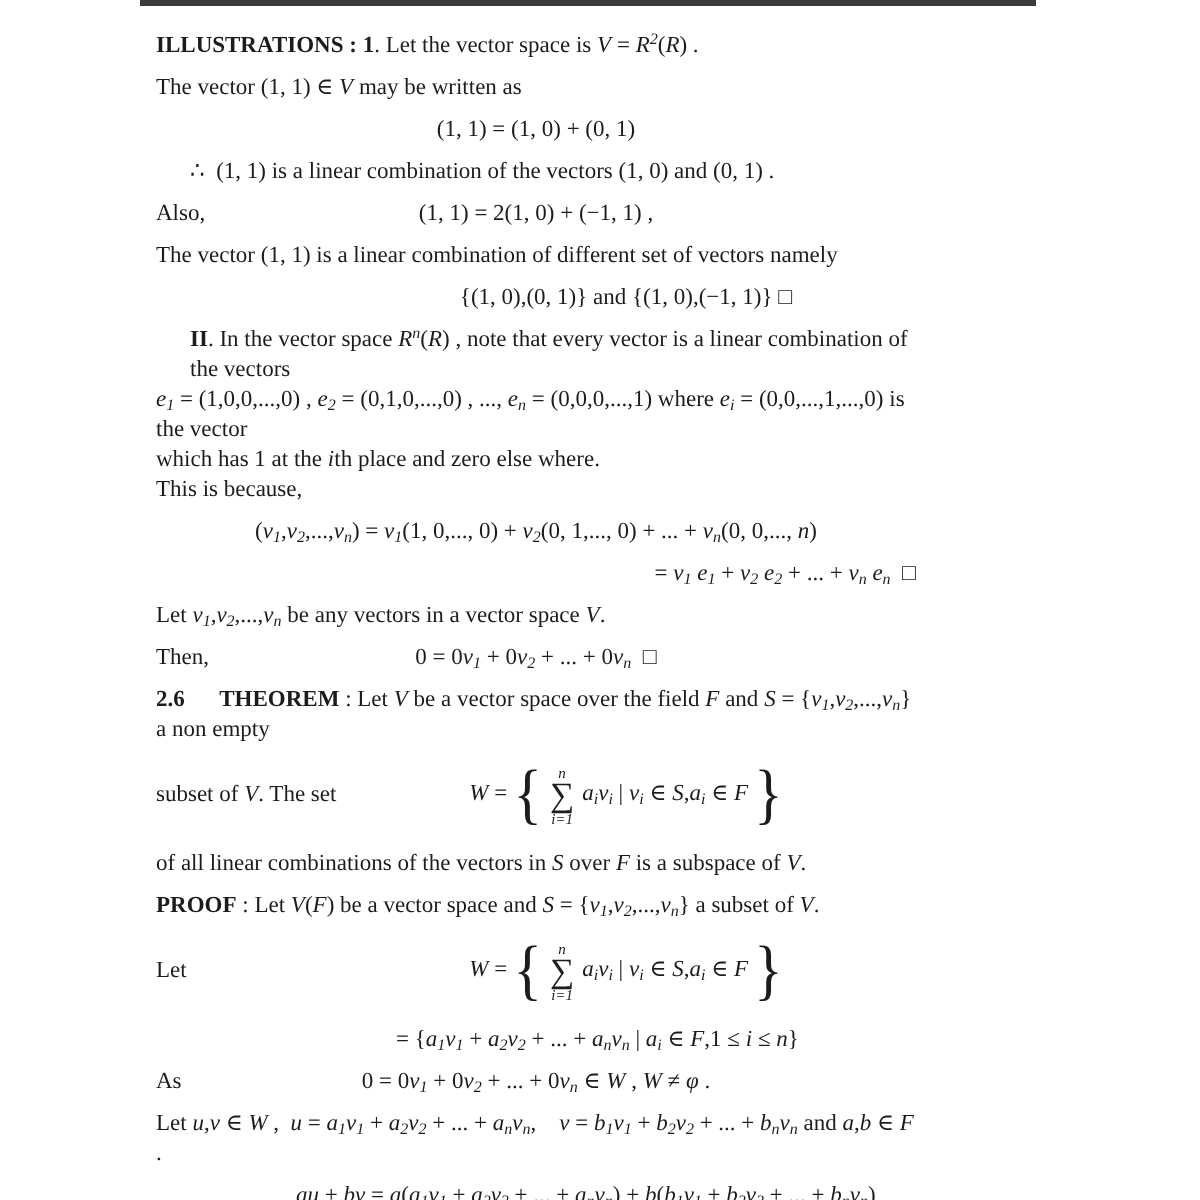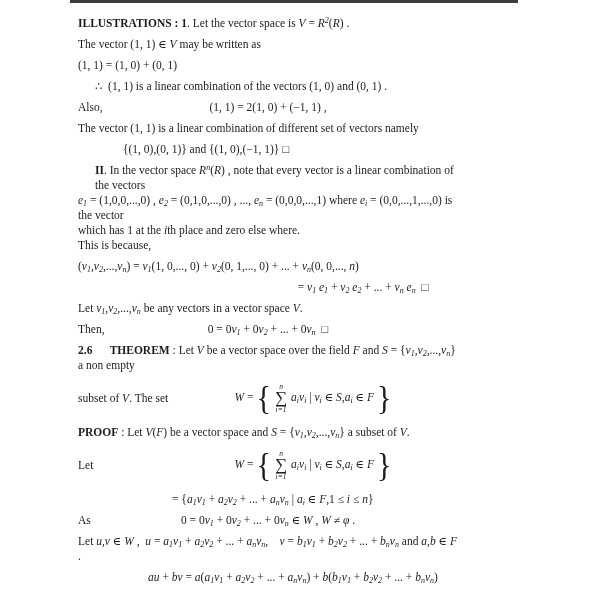--- a/index.html
+++ b/index.html
@@ -19,25 +19,25 @@
   }
   .doc {
     position: absolute; top: 0; left: 0;
     width: 530px;
     box-sizing: border-box;
     padding: 10px 72px 0 78px;
   }
   .ln { margin-top: 6px; line-height: 15px; min-height: 15px; }
   .cont { margin-top: 0; }
   .ind { padding-left: 17px; }
-  .eq { text-align: left; }
+  .eq { text-align: center; }
   .sr45 { transform: translateX(45px); }
   .ml150 { margin-left: 70px; text-align: left; }
-  .ml185 { margin-left: 94px; text-align: left; }
-  .ml190 { margin-left: 190px; text-align: center; }
+  .ml185 { margin-left: 120px; text-align: left; }
+  .ml190 { margin-left: 190px; text-align: right; }
   .eqlab { position: relative; }
   .eqlab .lab { position: absolute; left: 0; top: 0; }
   .eqlab .eqbody { display: block; text-align: center; }
   .wset {
     position: relative; margin-top: 4px; height: 42px;
     display: flex; align-items: center; justify-content: center;
   }
   .wset .lab { position: absolute; left: 0; top: 50%; transform: translateY(-50%); }
   .wformula { display: inline-flex; align-items: center; gap: 3px; transform: translateX(45px); }
   .bigb { font-size: 30px; font-weight: 400; line-height: 1; transform: scaleY(1.12); }
@@ -87,20 +87,21 @@
           <span class="bigb">{</span>
           <span class="sum">
             <span class="sum-top">n</span>
             <span class="sum-sig">∑</span>
             <span class="sum-bot">i=1</span>
           </span>
           <span class="wf-body"><i>a</i><sub>i</sub><i>v</i><sub>i</sub> | <i>v</i><sub>i</sub> ∈ <i>S</i>,<i>a</i><sub>i</sub> ∈ <i>F</i></span>
           <span class="bigb">}</span>
         </span>
       </div>
+      <div class="ln p">of all linear combinations of the vectors in <i>S</i> over <i>F</i> is a subspace of <i>V</i>.</div>
       <div class="ln p"><b>PROOF</b> : Let <i>V</i>(<i>F</i>) be a vector space and <i>S</i> = {<i>v</i><sub>1</sub>,<i>v</i><sub>2</sub>,...,<i>v</i><sub>n</sub>} a subset of <i>V</i>.</div>
       <div class="ln wset">
         <span class="lab">Let</span>
         <span class="wformula">
           <span class="wf-lhs"><i>W</i> =</span>
           <span class="bigb">{</span>
           <span class="sum">
             <span class="sum-top">n</span>
             <span class="sum-sig">∑</span>
             <span class="sum-bot">i=1</span>

